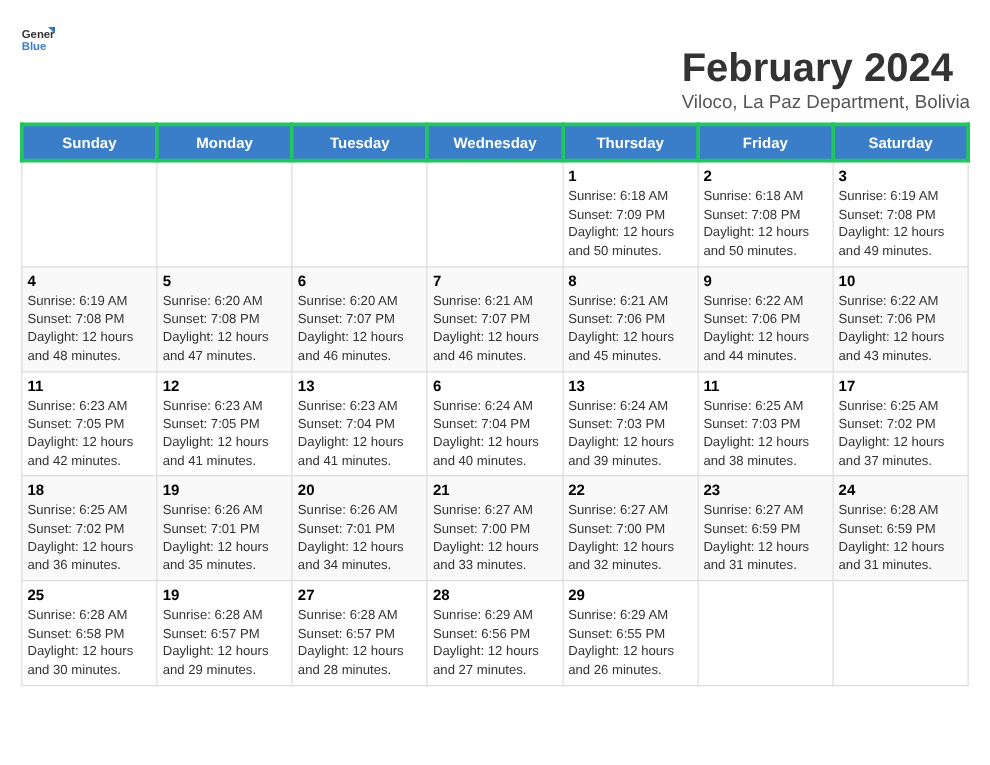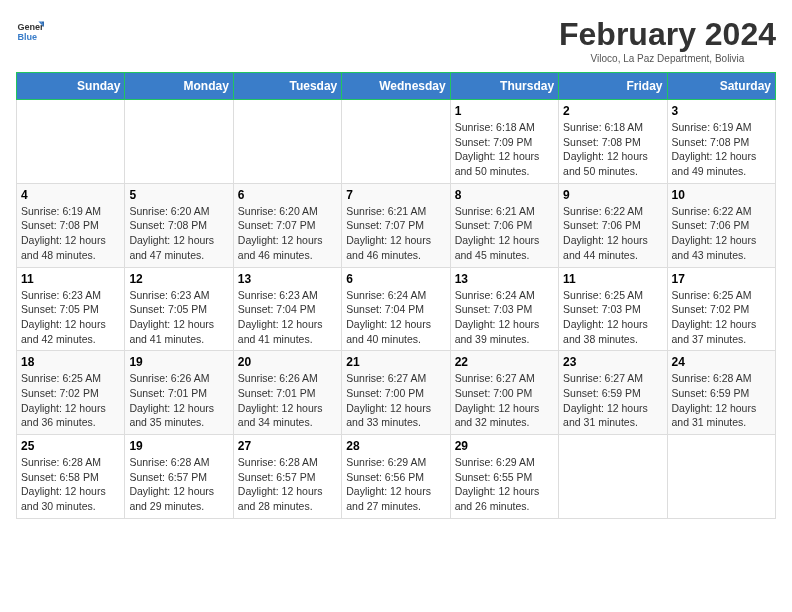--- a/index.html
+++ b/index.html
@@ -28,43 +28,44 @@
       line-height: 1.1;
     }
     .logo-text span {
       color: #3a7dc9;
     }
     .logo-icon {
       width: 28px;
       height: 28px;
     }
     .title-block {
-      text-align: center;
+      text-align: left;
+      margin-top: 20px;
     }
     .month-title {
       font-size: 32px;
       font-weight: bold;
       color: #333;
     }
     .location {
-      font-size: 10px;
+      font-size: 15px;
       color: #555;
     }
     .calendar-table {
       width: 100%;
       border-collapse: collapse;
       font-size: 11px;
     }
     .calendar-table th {
       background-color: #3a7dc9;
       color: #fff;
       padding: 6px 4px;
-      text-align: right;
+      text-align: center;
       font-size: 12px;
-      border: 1px solid #22c55e;
+      border: 3px solid #22c55e;
     }
     .calendar-table td {
       vertical-align: top;
       padding: 4px;
       border: 1px solid #ddd;
       width: calc(100% / 7);
       min-height: 80px;
       background: #fff;
     }
     .calendar-table tr:nth-child(even) td {

